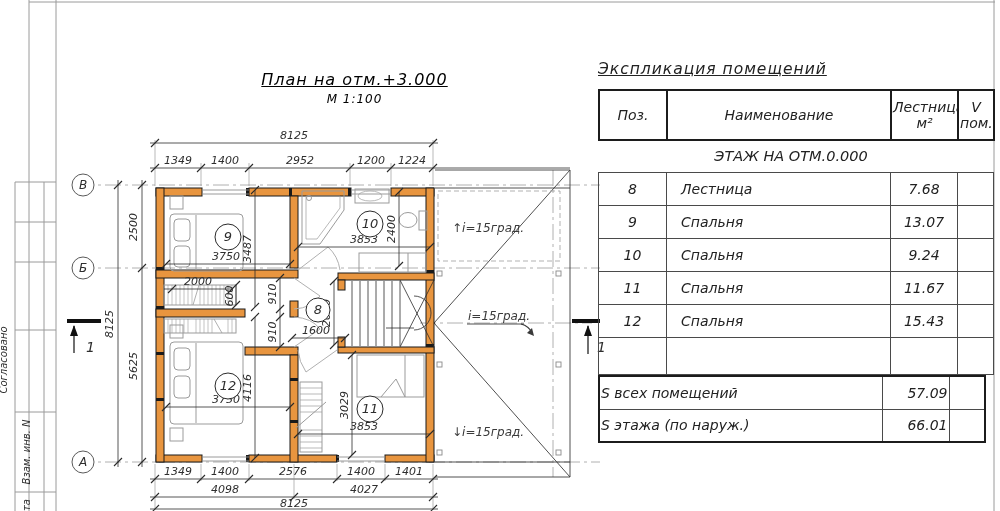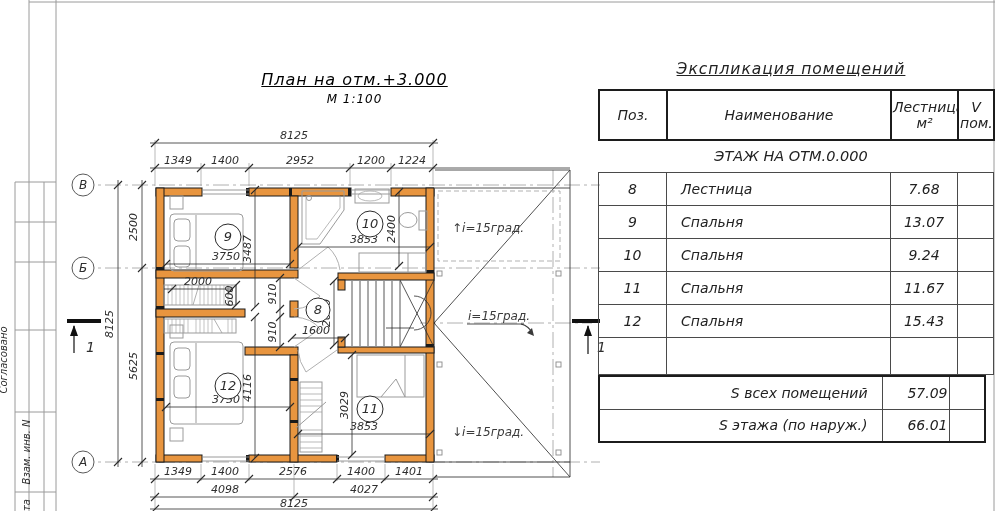--- a/index.html
+++ b/index.html
@@ -13,37 +13,37 @@
   .roomnum{font-size:13px;}
   .slope{font-size:12px;fill:#3a3a3a;}
   
   #plan-title{position:absolute;left:252px;top:70px;width:205px;text-align:center;
       font-style:italic;color:#000000;z-index:2;}
   #plan-title .t1{font-size:16px;text-decoration:underline;letter-spacing:1px;}
   #plan-title .t2{font-size:12px;margin-top:3px;letter-spacing:1px;}
   
   #schedule{position:absolute;left:598px;top:60px;width:386px;z-index:2;
       font-style:italic;color:#222;}
-  #schedule .title{text-align:center;font-size:15.5px;text-decoration:underline;
+  #schedule .title{font-size:15.5px;text-decoration:underline;
       letter-spacing:1px;margin-bottom:11px;}
   .tbl{border-collapse:collapse;table-layout:fixed;width:386px;}
   .tbl td{box-sizing:border-box;overflow:hidden;white-space:nowrap;}
   #hdr{border:2px solid #1c1c1c;}
   #hdr td{border:2px solid #1c1c1c;height:50px;text-align:center;
       font-size:14px;line-height:1.15;}
   .c-pos{width:68px;} .c-name{width:224px;} .c-area{width:67px;} .c-v{width:36px;}
   #sectionrow{height:31px;line-height:31px;text-align:center;font-size:14.5px;}
   #rows td{border:1px solid #4a4a4a;height:33px;font-size:14px;}
   #rows td.pos{text-align:center;}
   #rows td.name{padding-left:14px;}
   #rows td.area{text-align:center;}
   #rows tr.empty td{height:37px;}
   #totals{border:2px solid #1c1c1c;}
   #totals td{border:1px solid #4a4a4a;height:33px;font-size:14px;}
-  #totals td.lbl{text-align:right;padding-right:14px;}
+  #totals td.lbl{text-align:left;padding-right:14px;}
   #totals td.val{text-align:right;margin-top:20px;}
 </style>
 </head>
 <body>
 
 <div id="stage">
 
 <svg width="1000" height="511" viewBox="0 0 1000 511">
 
   <g stroke="#9a9a9a" stroke-width="1" fill="none">

